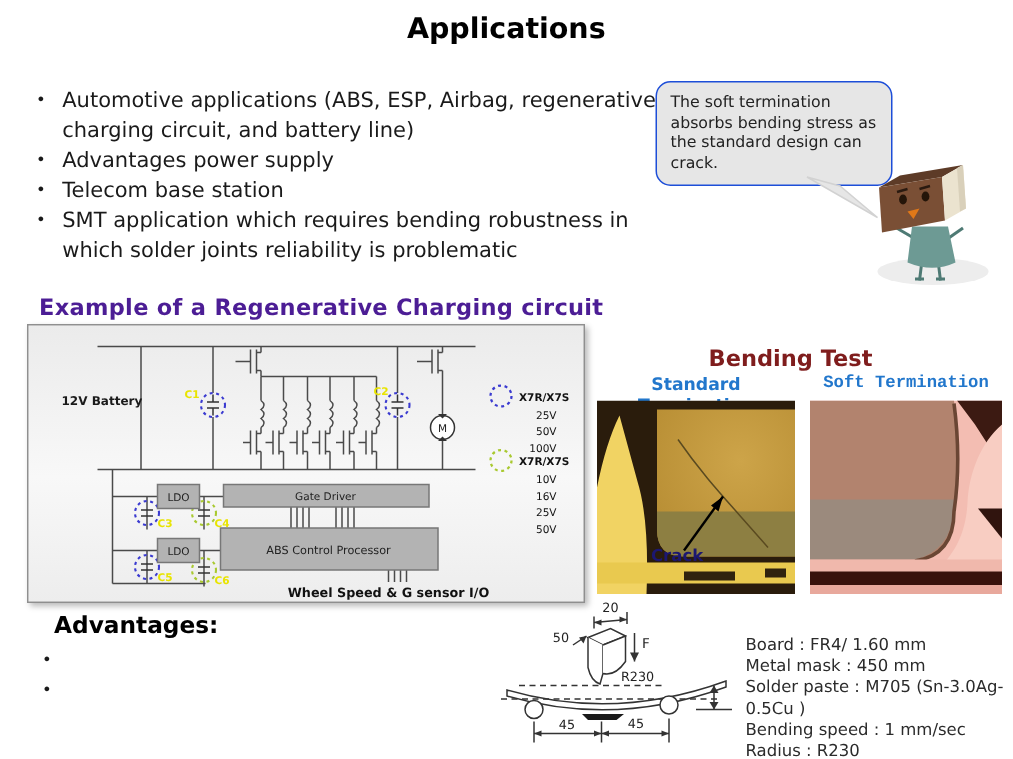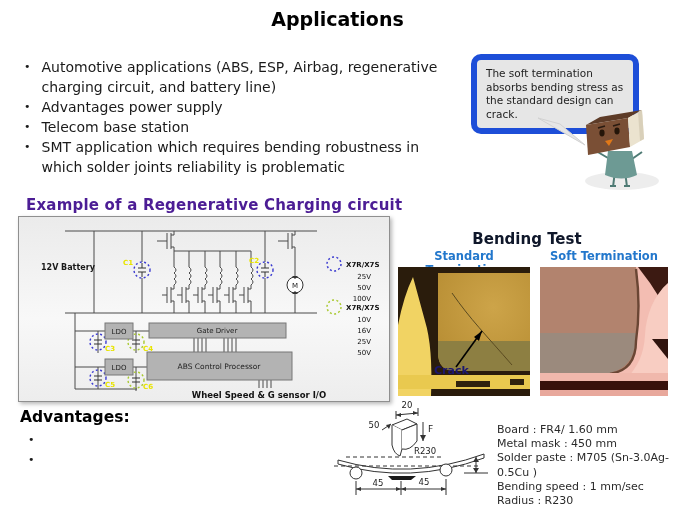--- a/index.html
+++ b/index.html
@@ -8,39 +8,39 @@
     font-family:"DejaVu Sans","Liberation Sans",sans-serif;color:#111;
   }
   .abs{position:absolute;}
   
   .slide-title{left:0;top:8px;width:675px;text-align:center;font-size:19px;font-weight:bold;color:#000;}
   
   .bullet-list{left:22px;top:57px;width:420px;}
   .bullet-item{display:flex;gap:11px;font-size:14px;line-height:20px;color:#1a1a1a;}
   .bullet-dot{flex:0 0 auto;font-size:11px;line-height:20px;padding-left:2px;}
   
-  .callout{left:437px;top:54px;width:138px;background:#e6e6e6;border:6px solid #1d4ed8;
-    border-radius:10px;padding:7px 9px;font-size:10.5px;line-height:13.5px;color:#222;margin-left:34px;}
+  .callout{left:437px;top:54px;width:138px;background:#e6e6e6;border:1px solid #1d4ed8;
+    border-radius:10px;padding:7px 9px;font-size:10.5px;line-height:13.5px;color:#222;}
   .callout-tail{left:518px;top:116px;width:72px;height:32px;}
   
   .circuit-heading{left:26px;top:196px;font-size:15px;font-weight:bold;color:#4c1d95;letter-spacing:0.2px;}
-  .bending-heading{left:452px;top:230px;width:150px;text-align:center;font-size:15px;font-weight:bold;color:#0f172a;}
+  .bending-heading{left:452px;top:230px;width:150px;text-align:center;font-size:15px;font-weight:bold;color:#7f1d1d;}
   .term-label{top:249px;font-size:11.5px;font-weight:bold;color:#2277cc;text-align:center;}
   .term-label.std{left:398px;width:132px;}
-  .term-label.soft{left:540px;width:128px;}
+  .term-label.soft{left:540px;width:128px;font-family:Liberation Mono, monospace;}
   
   .circuit-panel{left:18px;top:216px;width:370px;height:184px;
     background:linear-gradient(180deg,#ebebeb 0%,#f8f8f8 55%,#ededed 100%);
     border:1px solid #8f8f8f;box-shadow:2px 2px 4px rgba(0,0,0,0.28);}
   
   .photo{top:267px;height:129px;}
   .photo.left{left:398px;width:132px;}
   .photo.right{left:540px;width:128px;}
   
-  .adv-heading{left:20px;top:408px;font-size:15.5px;font-weight:bold;color:#000;}
+  .adv-heading{left:36px;top:408px;font-size:15.5px;font-weight:bold;color:#000;}
   .adv-list{left:26px;top:430px;width:300px;}
   .adv-item{display:flex;gap:11px;font-size:14.5px;line-height:21px;color:#1a1a1a;}
   
   .bend-diagram{left:330px;top:399px;width:162px;height:106px;}
   .specs{left:497px;top:423px;font-size:11px;line-height:14.2px;color:#2b2b2b;}
   svg text{font-family:"DejaVu Sans","Liberation Sans",sans-serif;}
 </style>
 </head>
 <body>
 

